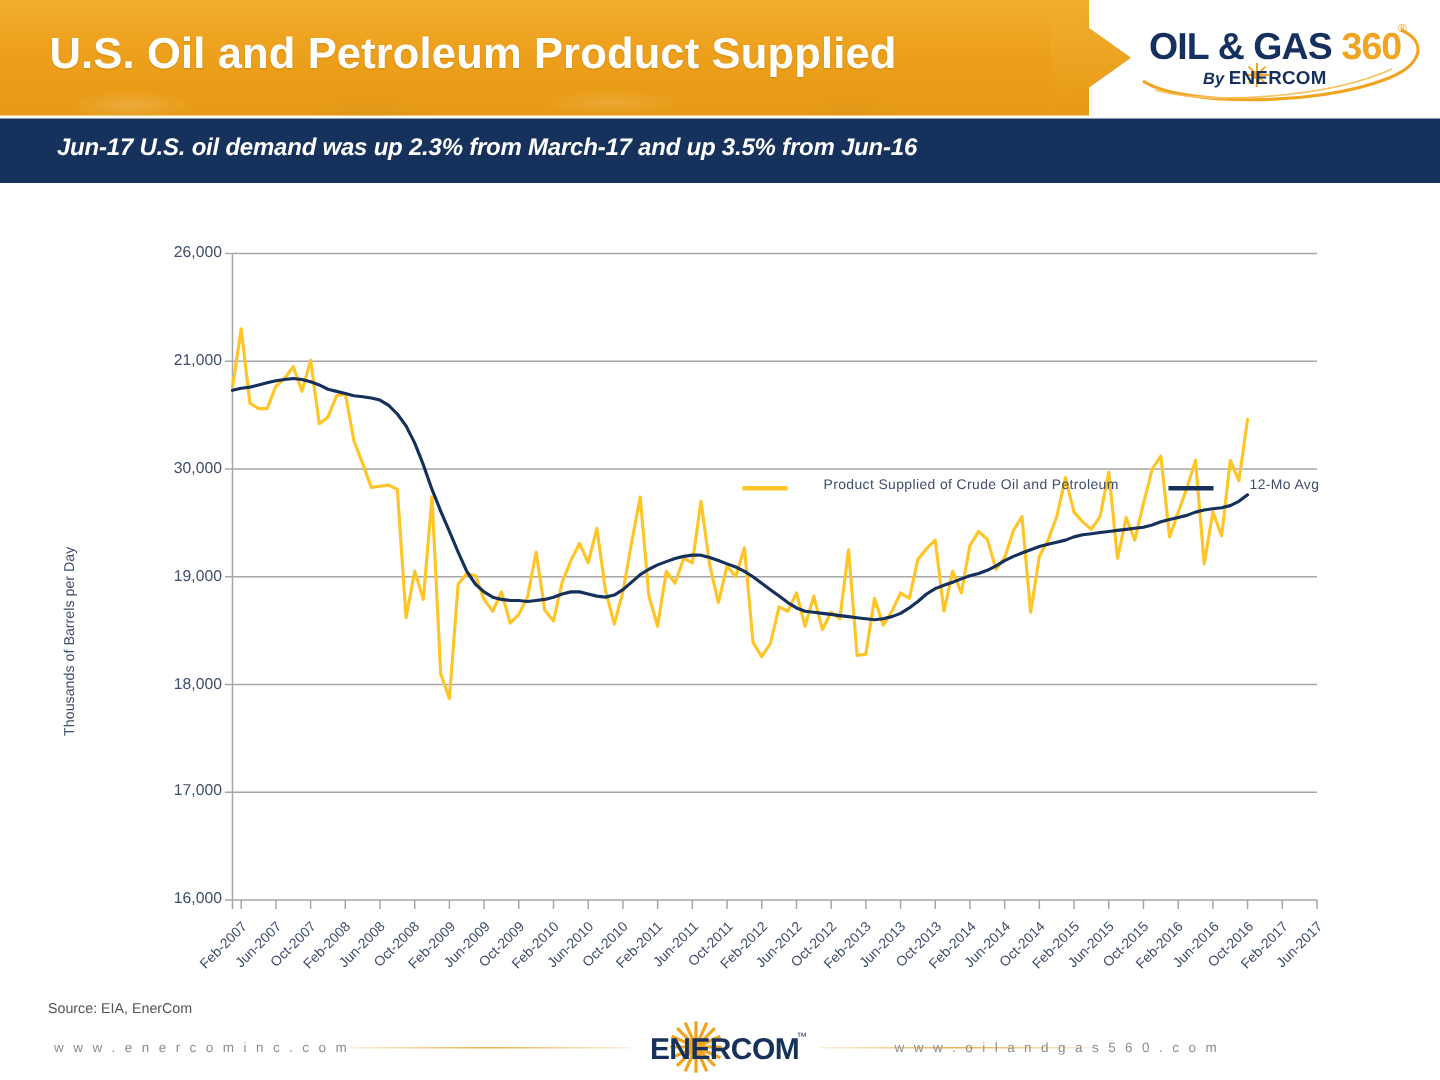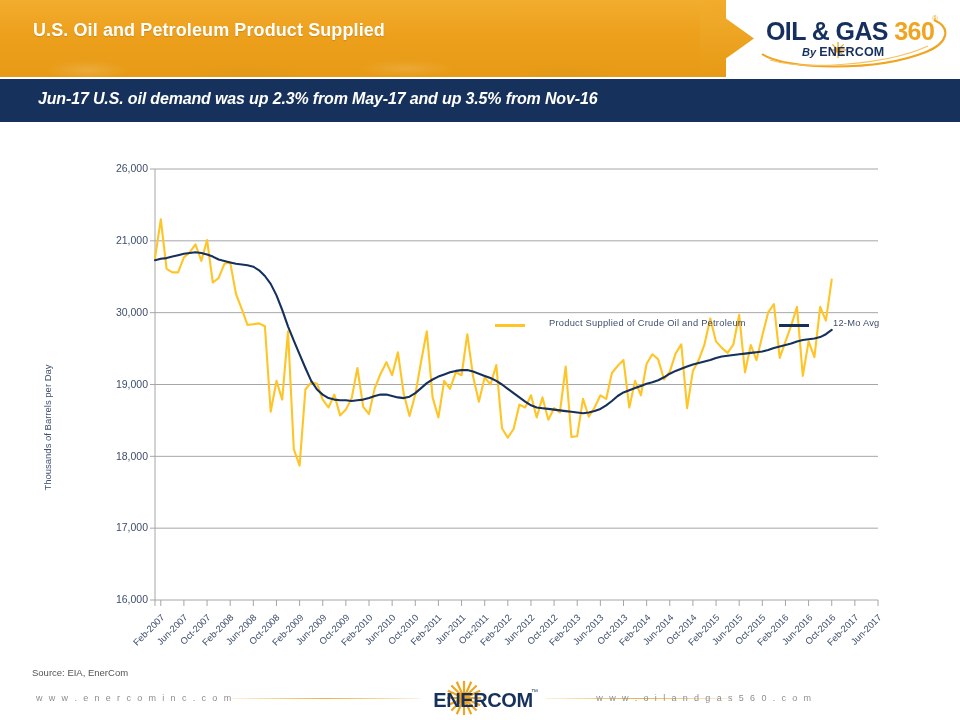--- a/index.html
+++ b/index.html
@@ -29,21 +29,21 @@
       radial-gradient(ellipse 80px 15px at 78% 92%, rgba(214,150,30,.30), transparent 70%);
     pointer-events: none;
   }
   #header-arrow {
     position: absolute; left: 700px; top: 0; width: 54px; height: 77px;
     background: linear-gradient(180deg, #f2ad2e 0%, #e79a15 100%);
     clip-path: polygon(0 0, 0 100%, 100% 50%);
   }
   #header-title {
     position: absolute; left: 33px; top: 20px;
-    font-size: 18px; font-weight: bold; color: #ffffff;
+    font-size: 29px; font-weight: bold; color: #ffffff;
     letter-spacing: .1px;
     text-shadow: 0 1px 1px rgba(150,95,10,.35);
     white-space: nowrap;
   }
 
   
   #logo { position: absolute; left: 756px; top: 4px; width: 200px; height: 70px; }
   #logo-swoosh {
     position: absolute; left: 0; top: 6px; width: 200px; height: 60px;
   }
@@ -179,21 +179,21 @@
       </g>
       <circle cx="10" cy="10" r="3.4" fill="#f0a41f"></circle>
     </svg>
     <div id="logo-sub">
       <span id="logo-by">By </span><span id="logo-enercom">ENERCOM</span>
     </div>
   </div>
 </div>
 
 <div id="subtitle-bar">
-  <div id="subtitle-text">Jun-17 U.S. oil demand was up 2.3% from May-17 and up 3.5% from Nov-16</div>
+  <div id="subtitle-text">Jun-17 U.S. oil demand was up 2.3% from March-17 and up 3.5% from Jun-16</div>
 </div>
 
 <div id="chart-region">
   <svg id="chart-svg" width="960" height="535">
     <g id="gridlines">
         <line x1="155" x2="878" y1="47" y2="47" stroke="#a6a6a6" stroke-width="1"></line>
         <line x1="155" x2="878" y1="118.83333333333331" y2="118.83333333333331" stroke="#a6a6a6" stroke-width="1"></line>
         <line x1="155" x2="878" y1="190.66666666666669" y2="190.66666666666669" stroke="#a6a6a6" stroke-width="1"></line>
         <line x1="155" x2="878" y1="262.5" y2="262.5" stroke="#a6a6a6" stroke-width="1"></line>
         <line x1="155" x2="878" y1="334.33333333333337" y2="334.33333333333337" stroke="#a6a6a6" stroke-width="1"></line>

